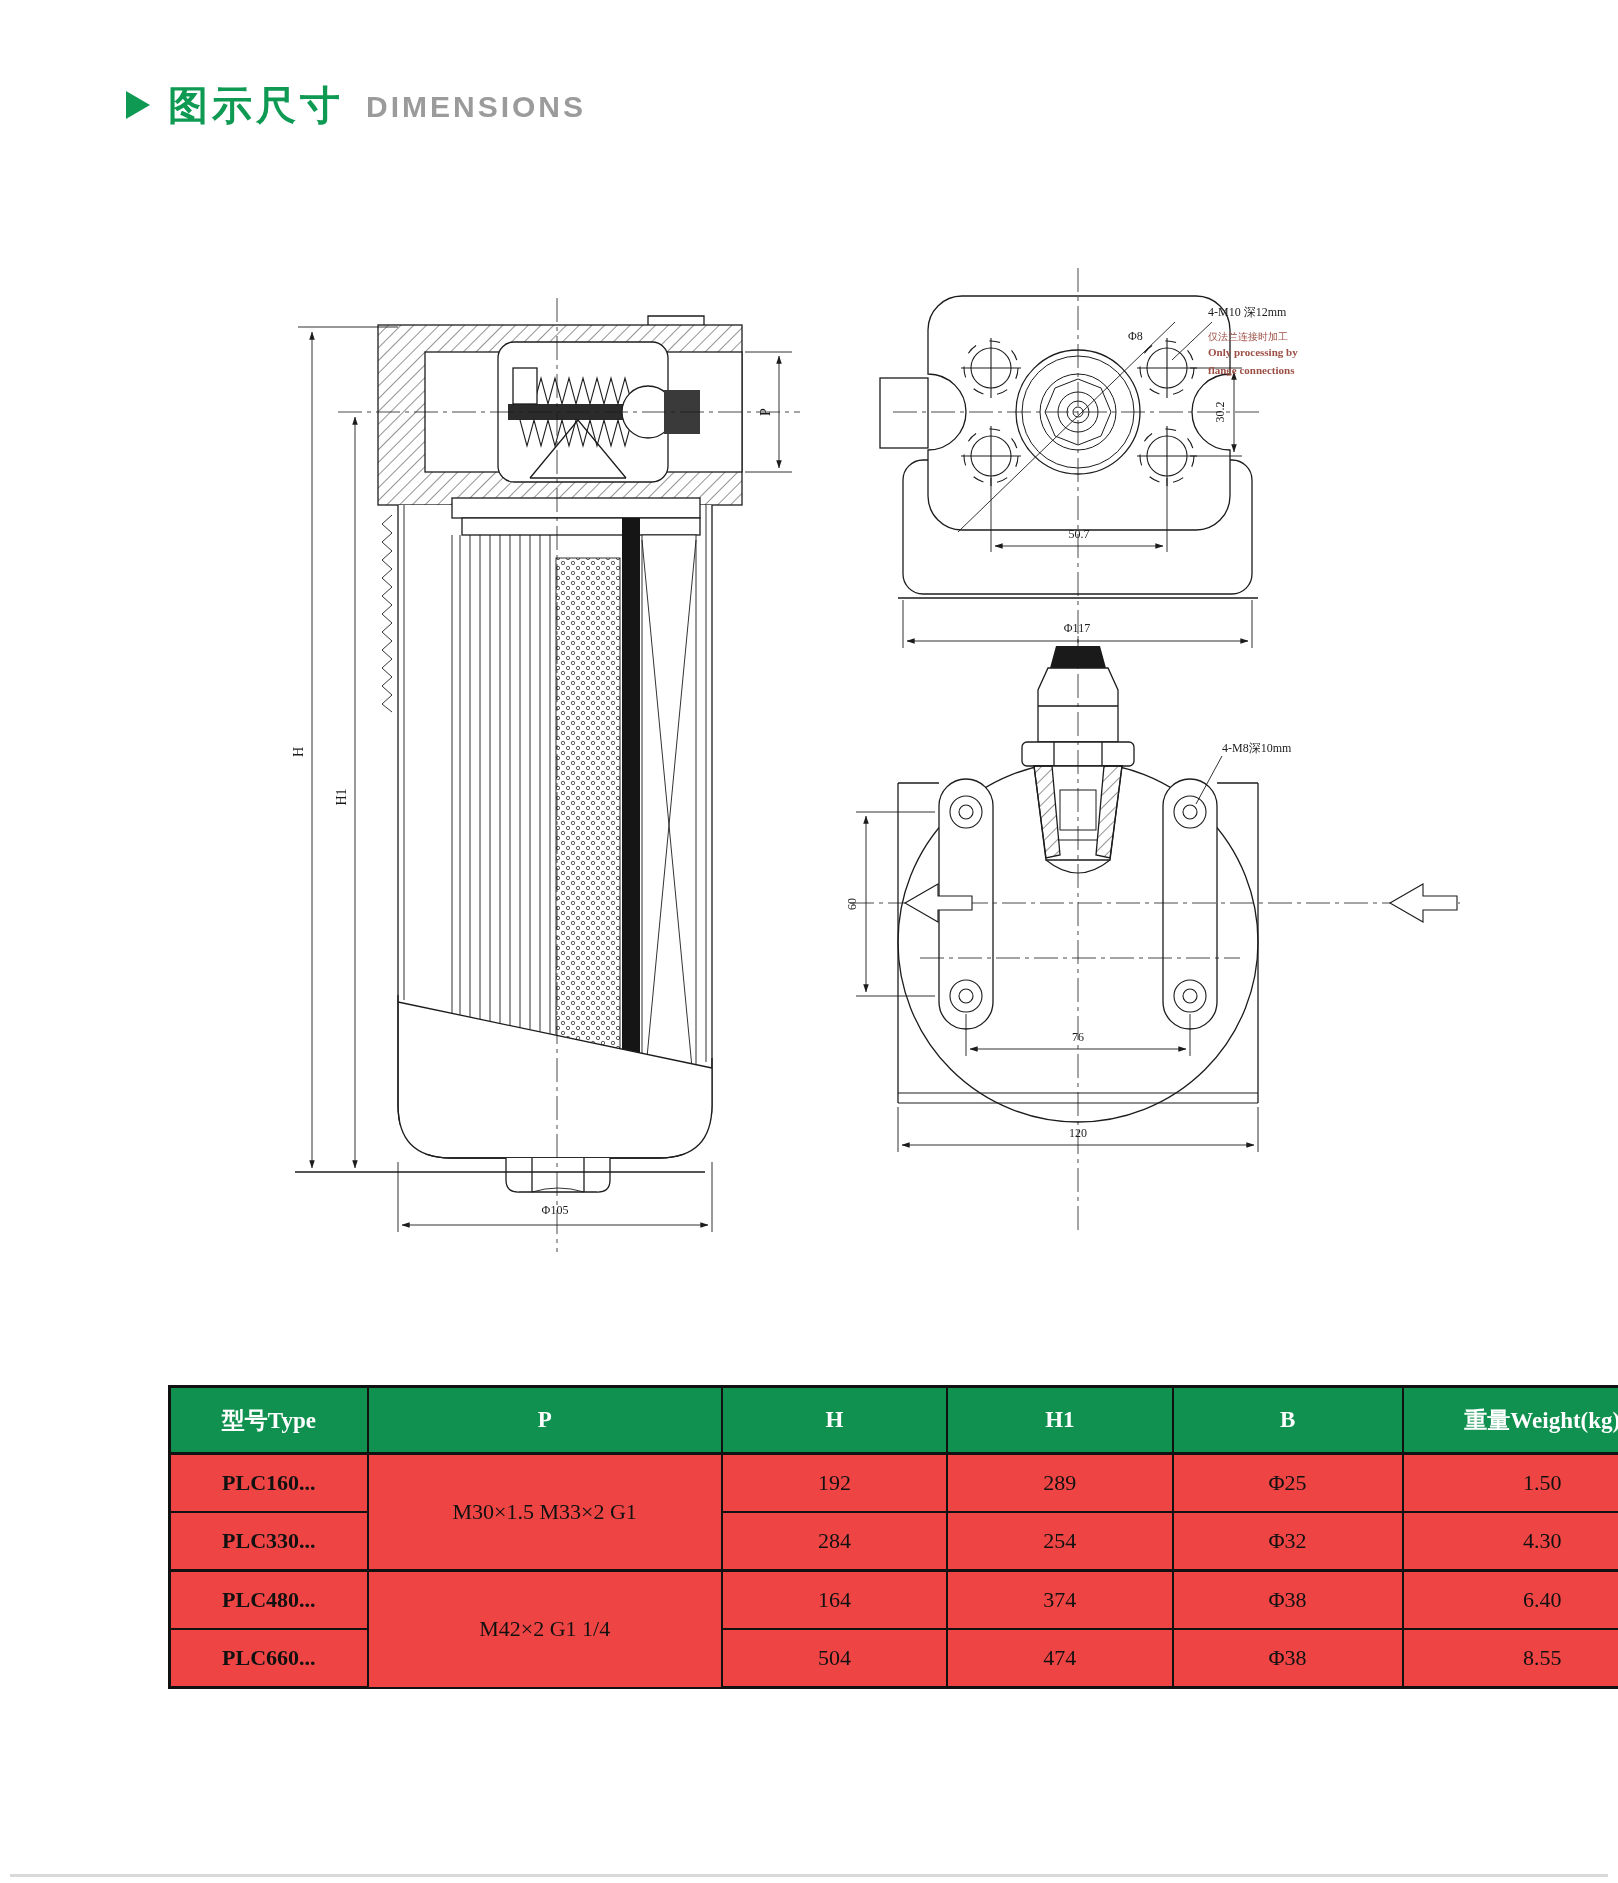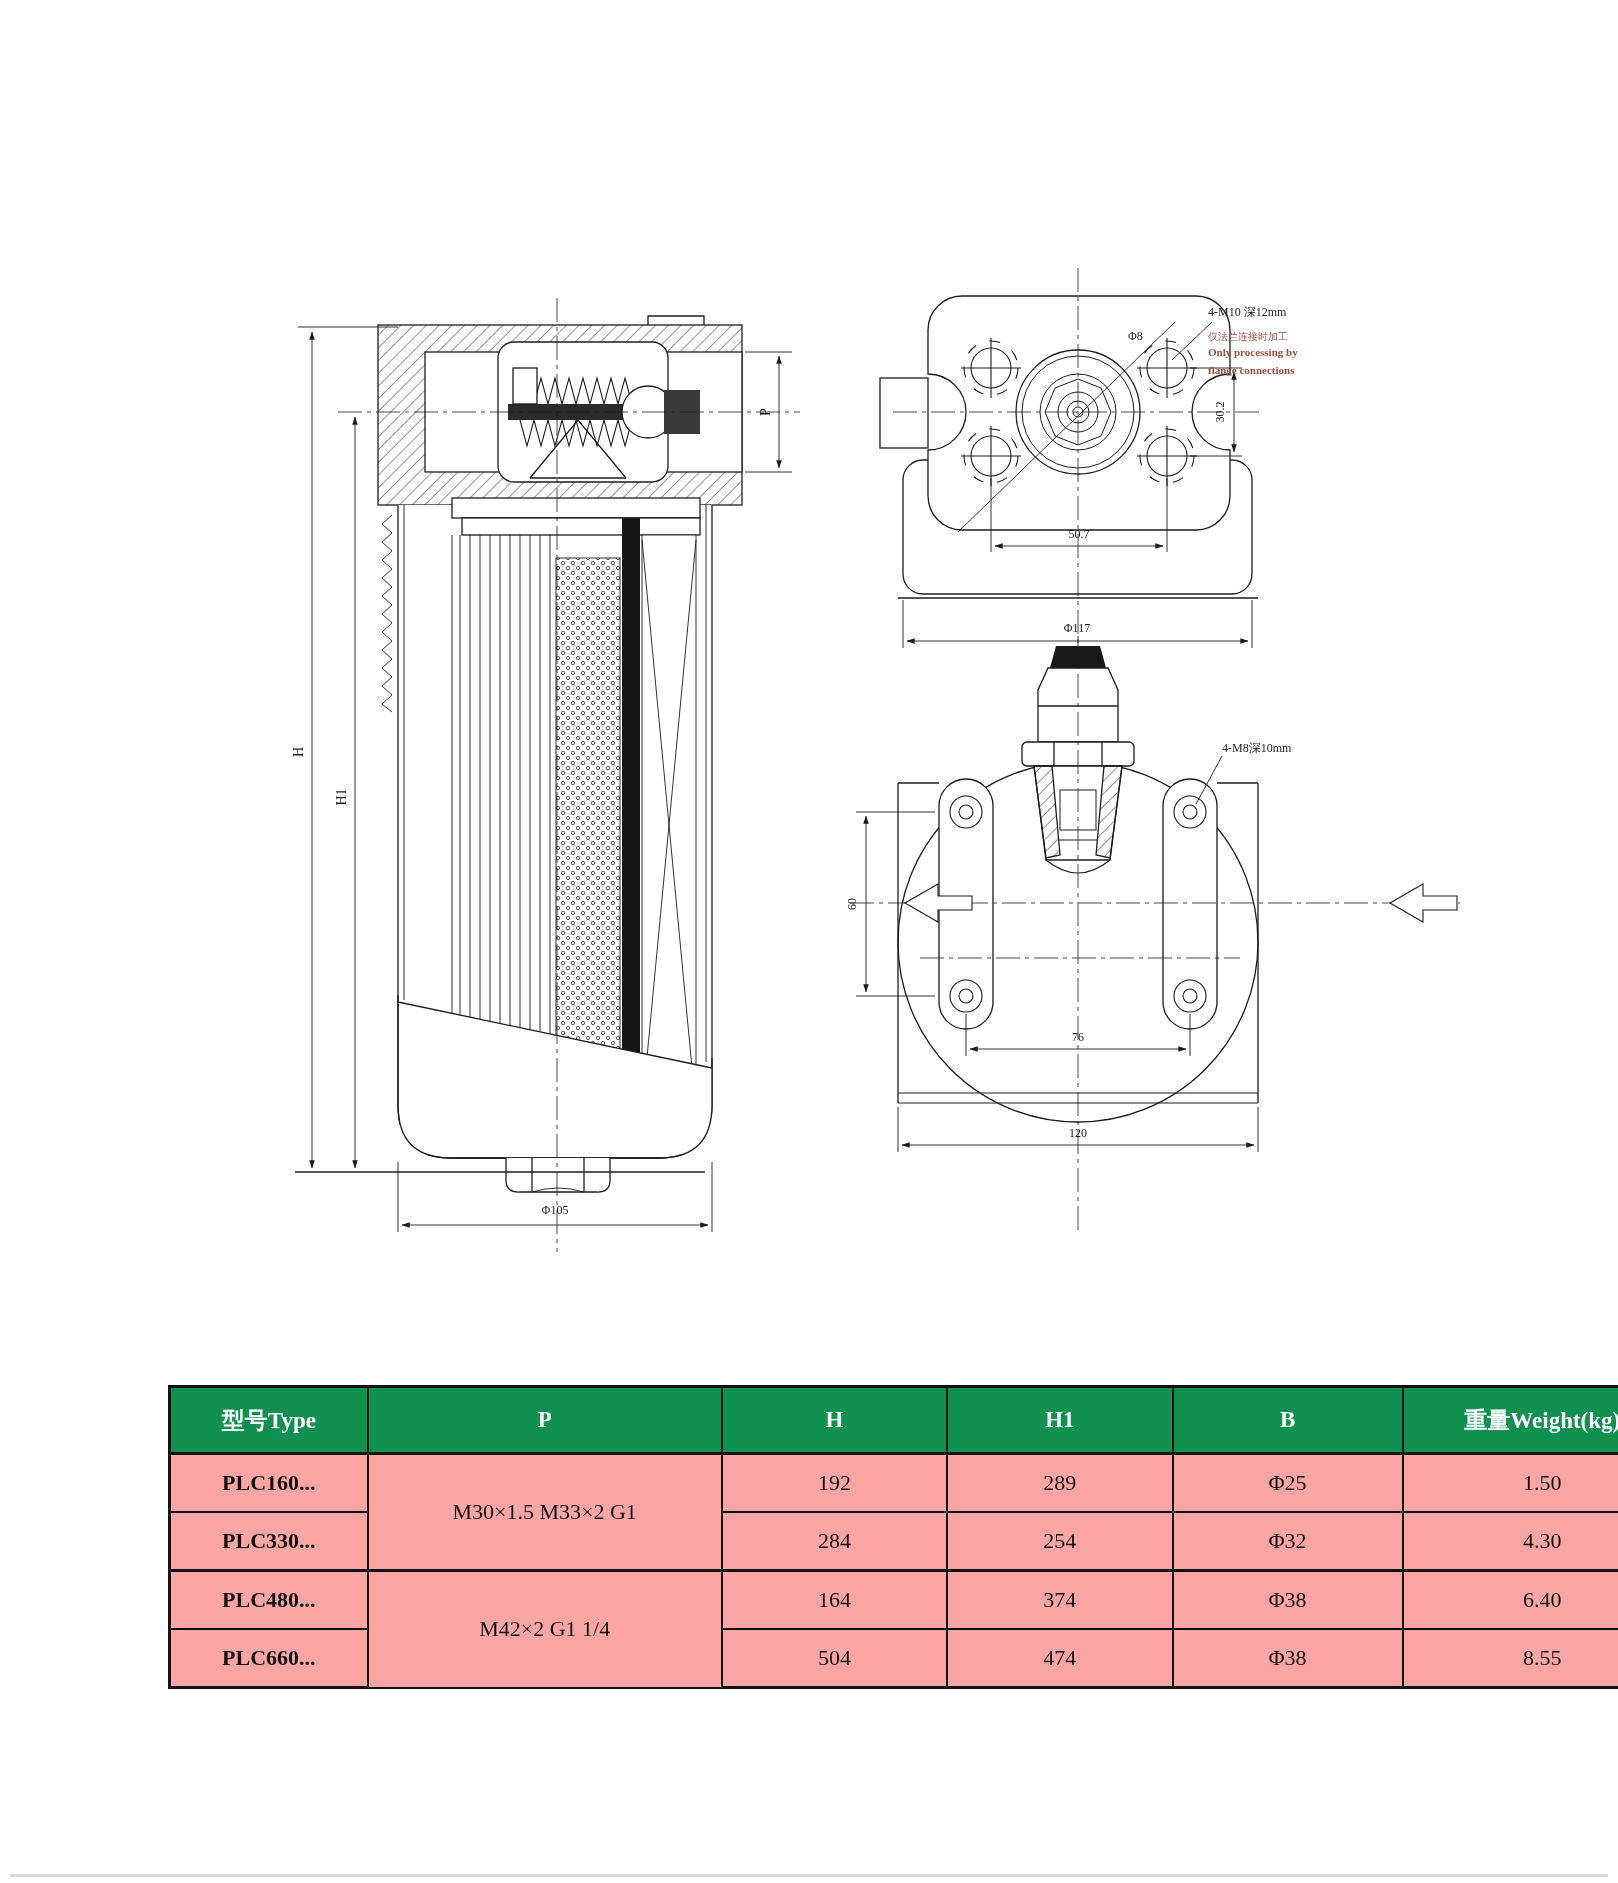--- a/index.html
+++ b/index.html
@@ -20,34 +20,39 @@
   .dimtxt-lg{font-size:14px;}
   .notetxt{font-size:12px;}
   .redtxt{font-size:11px;font-weight:bold;fill:#9c4f45;}
   .redtxt-zh{font-size:10px;fill:#9c4f45;}
   
   #spec-table{position:absolute;left:168px;top:1385px;width:1516px;border-collapse:collapse;
               font-family:"Liberation Serif",serif;table-layout:fixed;}
   #spec-table th{background:#119150;color:#ffffff;font-size:23px;font-weight:bold;
                  height:62px;border:2px solid #111;border-top:3px solid #111;text-align:center;}
   #spec-table td{font-size:22px;color:#111;text-align:center;height:54px;
-                 border:2px solid #111;background:#fca5a5;}
+                 border:2px solid #111;background:#ef4444;}
   #spec-table .type-cell{font-weight:bold;}
   #spec-table tr.group-start td{border-top:3px solid #111;}
   #spec-table .outer-l{border-left:3px solid #111;}
   #spec-table .outer-r{border-right:3px solid #111;margin-left:36px;}
   #spec-table tr.last td{border-bottom:3px solid #111;}
   
   #foot-line{position:absolute;left:10px;top:1874px;width:1598px;height:3px;background:#d9d9d9;}
 </style>
 </head>
 <body>
 
 <div id="page">
 
+  <div id="hdr">
+    <span class="tri"></span>
+    <span class="zh">图示尺寸</span>
+    <span class="en">DIMENSIONS</span>
+  </div>
 
   <div id="drawings">
   <svg width="1618" height="1320" viewBox="0 0 1618 1320">
     <defs>
       <pattern id="hatch" width="9" height="9" patternUnits="userSpaceOnUse" patternTransform="rotate(45)">
         <line x1="0" y1="0" x2="0" y2="9" stroke="#3a3a3a" stroke-width="1.1"></line>
       </pattern>
       <pattern id="dots" width="10" height="10" patternUnits="userSpaceOnUse">
         <circle cx="3" cy="3" r="1.7" fill="none" stroke="#333" stroke-width="0.8"></circle>
         <circle cx="8" cy="8" r="1.7" fill="none" stroke="#333" stroke-width="0.8"></circle>

